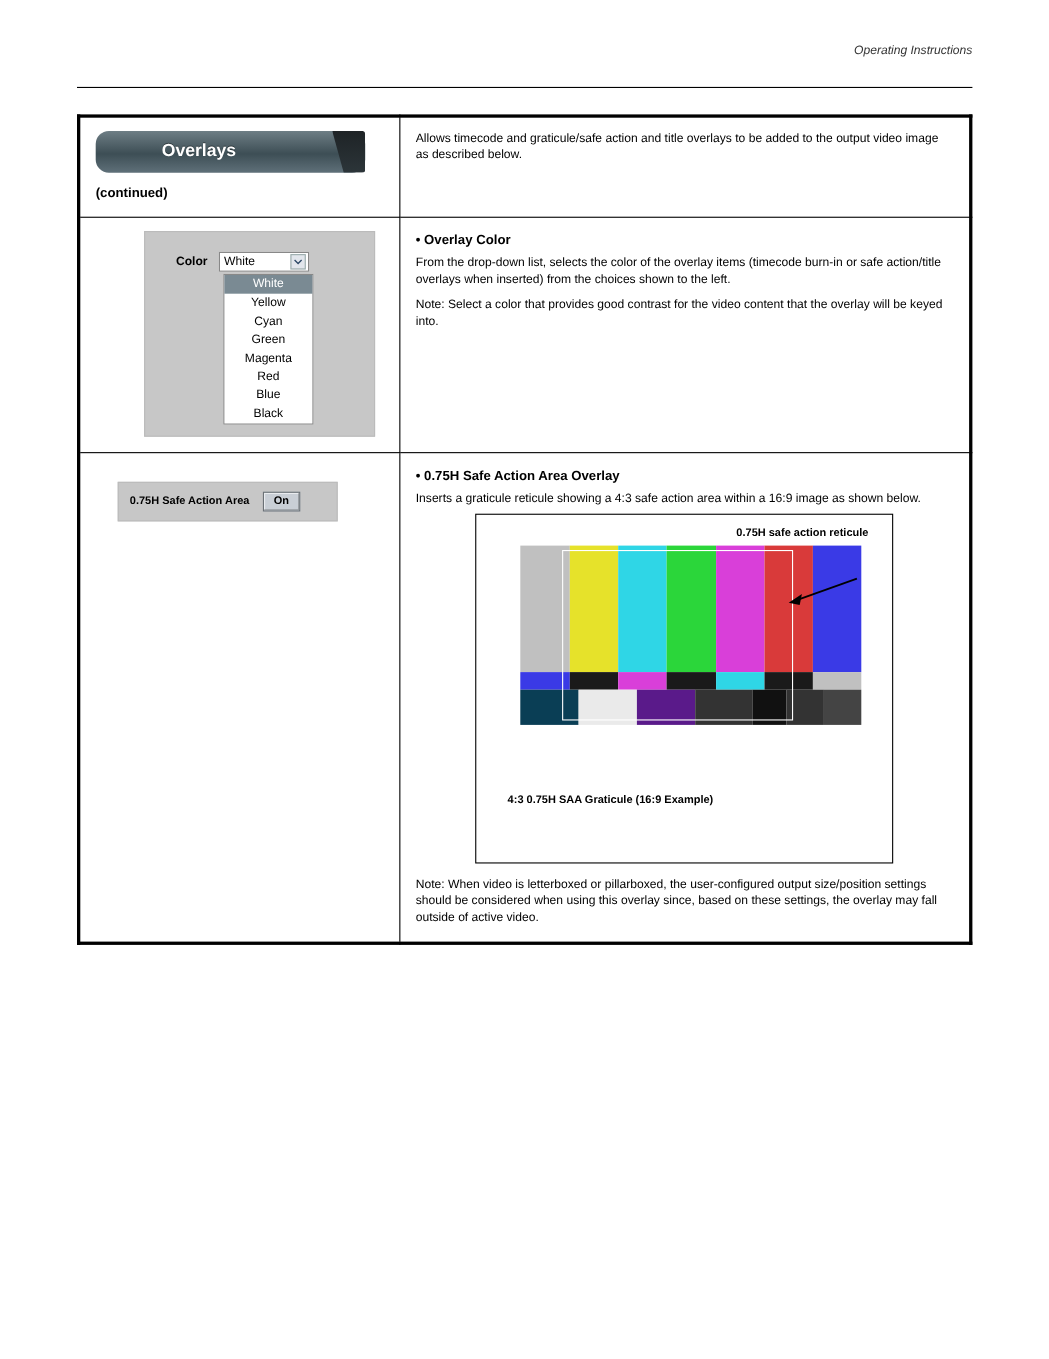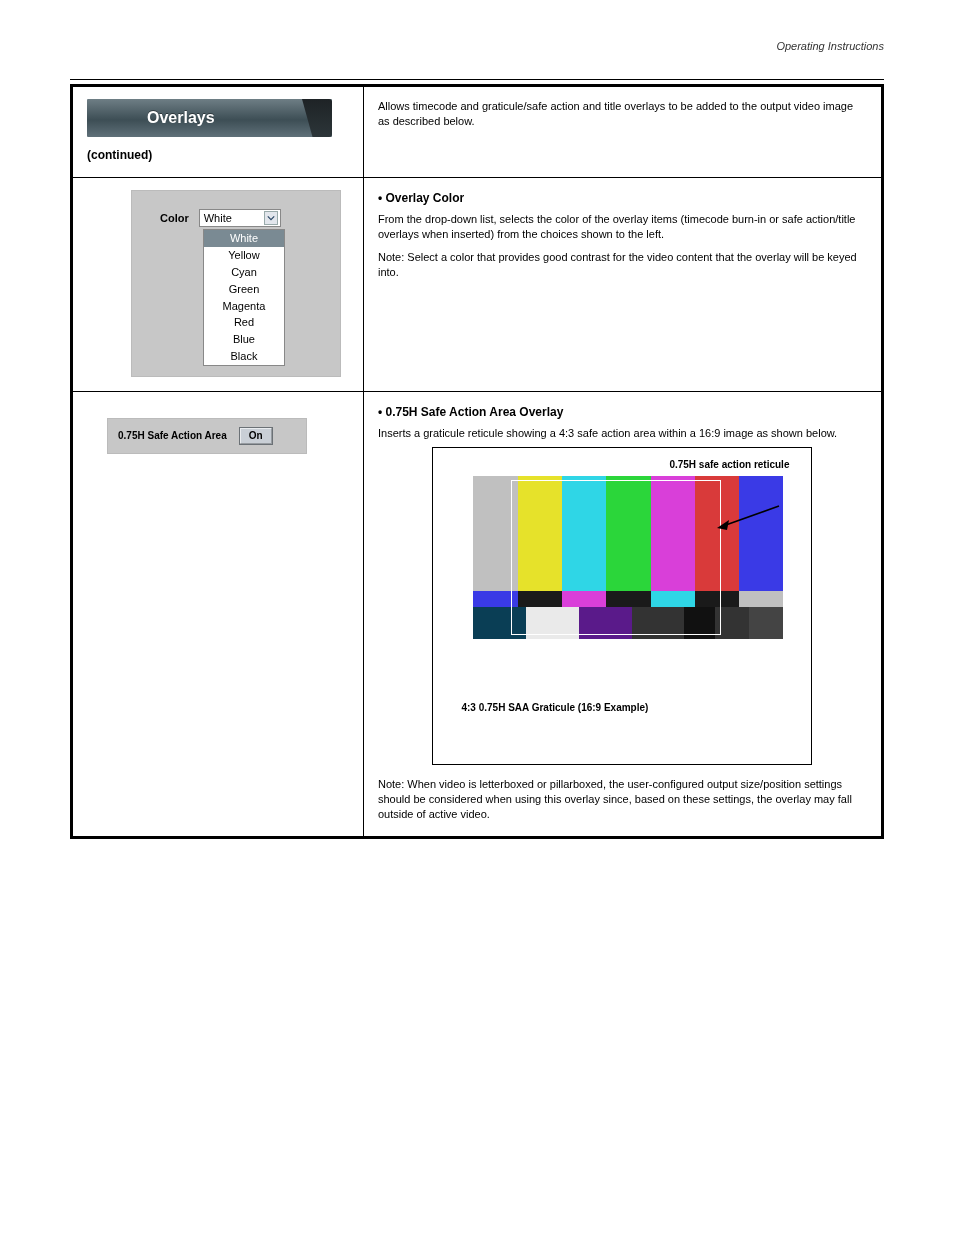--- a/index.html
+++ b/index.html
@@ -1,27 +1,27 @@
 <!DOCTYPE html>
 <html><head>
 <meta charset="utf-8">
 <style>
   * { box-sizing: border-box; margin: 0; padding: 0; }
   body { font-family: Arial, Helvetica, sans-serif; background: #fff; color: #000; width: 954px; margin: 0 auto; }
   .page { padding: 40px 70px 60px 70px; }
-  .header-area { height: 40px; border-bottom: 1px solid #000; margin-bottom: 4px; position: relative; }
+  .header-area { height: 40px; border-bottom: 1px solid #000; margin-bottom: 24px; position: relative; }
   .header-right { position: absolute; right: 0; top: 0; font-size: 11px; font-style: italic; color: #333; }
   table.main { border-collapse: collapse; width: 100%; border: 3px solid #000; }
   table.main td { border: 1px solid #000; vertical-align: top; padding: 12px 14px 14px 14px; font-size: 11px; line-height: 1.35; }
   col.left { width: 36%; }
   col.right { width: 64%; }
   .row-title { font-size: 12px; font-weight: bold; margin-bottom: 6px; }
   .row-desc { font-size: 11px; }
   
-  .overlays-tab { width: 245px; height: 38px; background: linear-gradient(180deg,#6e7e85 0%, #3d4e55 55%, #5f7079 100%); border-radius: 1px; display: flex; align-items: center; padding-left: 60px; color: #fff; font-weight: bold; font-size: 16px; text-shadow: 0 -1px 0 rgba(0,0,0,.4); position: relative; }
+  .overlays-tab { width: 245px; height: 38px; background: linear-gradient(180deg,#6e7e85 0%, #3d4e55 55%, #5f7079 100%); border-radius: 12px; display: flex; align-items: center; padding-left: 60px; color: #fff; font-weight: bold; font-size: 16px; text-shadow: 0 -1px 0 rgba(0,0,0,.4); position: relative; }
   .overlays-tab::after { content: ""; position: absolute; right: 0; top: 0; bottom: 0; width: 30px; background: linear-gradient(180deg,#1e2326, #2c3539); clip-path: polygon(0 0, 100% 0, 100% 100%, 35% 100%); border-top-right-radius: 3px; border-bottom-right-radius: 3px; }
   
   .color-panel { width: 210px; background:#c7c7c7; padding: 18px 18px 10px 28px; border: 1px solid #bbb; display: inline-block; margin-left: 36px; }
   .cp-row { display: flex; align-items: center; gap: 10px; margin-bottom: 2px; }
   .cp-label { font-size: 11px; font-weight: bold; }
   .cp-select { display:flex; align-items:center; background:#fff; border:1px solid #888; width:82px; height:18px; font-size:11px; padding:0 2px 0 4px; justify-content:space-between; }
   .cp-caret { width:14px; height:14px; background:#e2e6ec; border:1px solid #9aa; display:flex; align-items:center; justify-content:center; }
   .cp-caret svg { width:8px; height:8px; }
   .cp-list { margin-left: 43px; background:#fff; border:1px solid #888; width:82px; }
   .cp-list .opt { font-size:11px; padding:1px 4px; }

